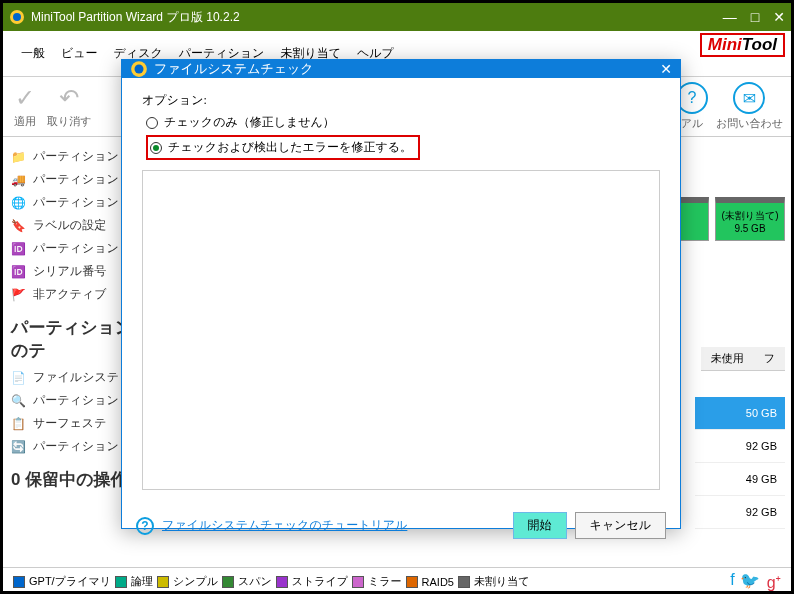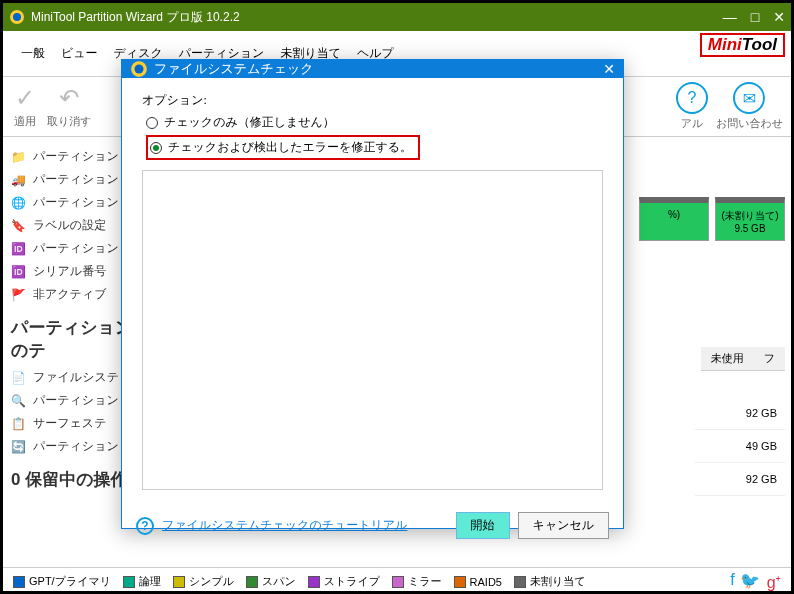--- a/index.html
+++ b/index.html
@@ -36,27 +36,27 @@
 .right-body { flex: 1; position: relative; font-size: 11px; }
 .disk-bar { position: absolute; right: 6px; top: 60px; display: flex; gap: 6px; }
 .disk-box { border: 1px solid #999; border-top: 6px solid #666; padding: 6px 4px; text-align: center; font-size: 10px; width: 70px; background: #22c55e; }
 .tbl-hdr { position: absolute; right: 6px; top: 210px; display: flex; font-size: 11px; background: #f0f0f0; border-bottom: 1px solid #ccc; }
 .tbl-hdr span { padding: 4px 10px; }
 .tbl-rows { position: absolute; right: 6px; top: 260px; font-size: 11px; }
 .tbl-rows .row { padding: 10px 8px; border-bottom: 1px solid #eee; text-align: right; width: 90px; }
 .tbl-rows .row.sel { background: #2a9ee8; color: #fff; }
 
 
-.footer-legend { height: 28px; display: flex; align-items: center; padding: 0 10px; gap: 12px; font-size: 11px; border-top: 1px solid #ccc; }
+.footer-legend { height: 28px; display: flex; align-items: center; padding: 0 10px; gap: 4px; font-size: 11px; border-top: 1px solid #ccc; }
 .legend-item { display: flex; align-items: center; gap: 4px; }
 .swatch { width: 12px; height: 12px; border: 1px solid #555; }
 .social { margin-left: auto; display: flex; gap: 6px; color: #0d9ee0; font-size: 16px; }
 
 
-.modal { position: absolute; left: 118px; top: 56px; width: 503px; height: 470px; background: #fff; border: 1px solid #0d7dda; box-shadow: 0 4px 20px rgba(0,0,0,0.3); display: flex; flex-direction: column; }
+.modal { position: absolute; left: 118px; top: 56px; width: 560px; height: 470px; background: #fff; border: 1px solid #0d7dda; box-shadow: 0 4px 20px rgba(0,0,0,0.3); display: flex; flex-direction: column; }
 .modal-title { background: #0d7dda; height: 30px; display: flex; align-items: center; padding: 0 8px; color: #fff; font-size: 13px; }
 .modal-title .m-icon { width: 18px; height: 18px; margin-right: 6px; }
 .modal-title .m-label { flex: 1; }
 .modal-title .m-close { cursor: pointer; font-size: 14px; }
 .modal-body { flex: 1; padding: 14px 20px; font-size: 12px; }
 .opt-header { margin-bottom: 5px; font-family: Liberation Serif, serif; }
 .radio-row { display: flex; align-items: center; gap: 6px; margin: 4px 0 4px 4px; }
 .radio { width: 12px; height: 12px; border: 1px solid #333; border-radius: 50%; display: inline-flex; align-items: center; justify-content: center; }
 .radio.checked::after { content: ""; width: 6px; height: 6px; background: #0a8a2a; border-radius: 50%; }
 .radio-highlight { border: 2px solid #d00; padding: 2px 6px 2px 2px; display: inline-flex; align-items: center; gap: 6px; }
@@ -175,20 +175,21 @@
       <div class="disk-box">
           <div>(未割り当て)</div>
           <div>9.5 GB</div>
         </div>
     </div>
     <div class="tbl-hdr">
       <span>未使用</span>
       <span>フ</span>
     </div>
     <div class="tbl-rows">
+      <div class="row sel">50 GB</div>
       <div class="row">92 GB</div>
       <div class="row">49 GB</div>
       <div class="row">92 GB</div>
     </div>
   </div>
 </div>
 
 <div class="footer-legend">
   <div class="legend-item">
       <span class="swatch" style="background:#0066cc"></span>

